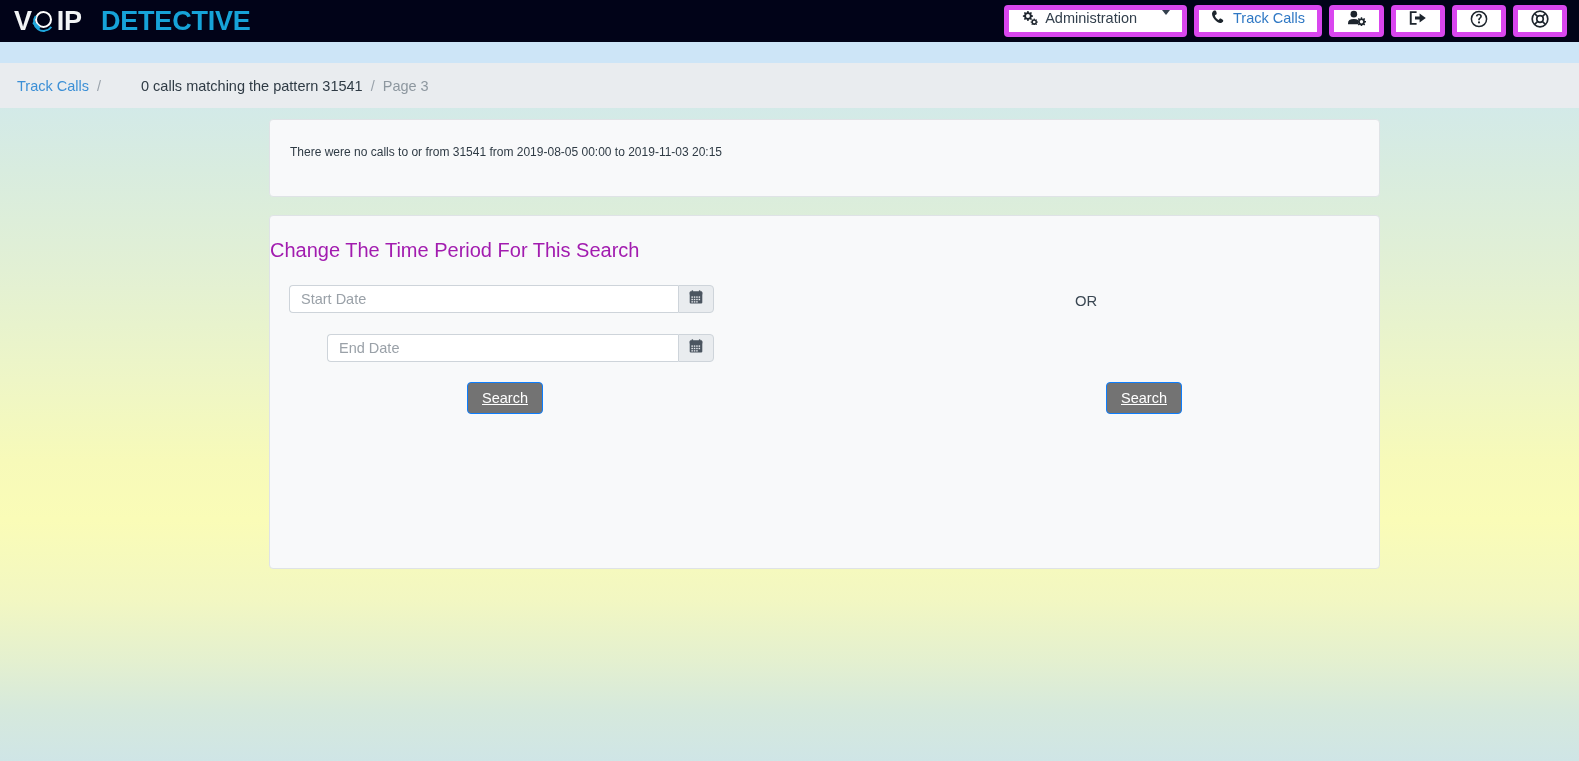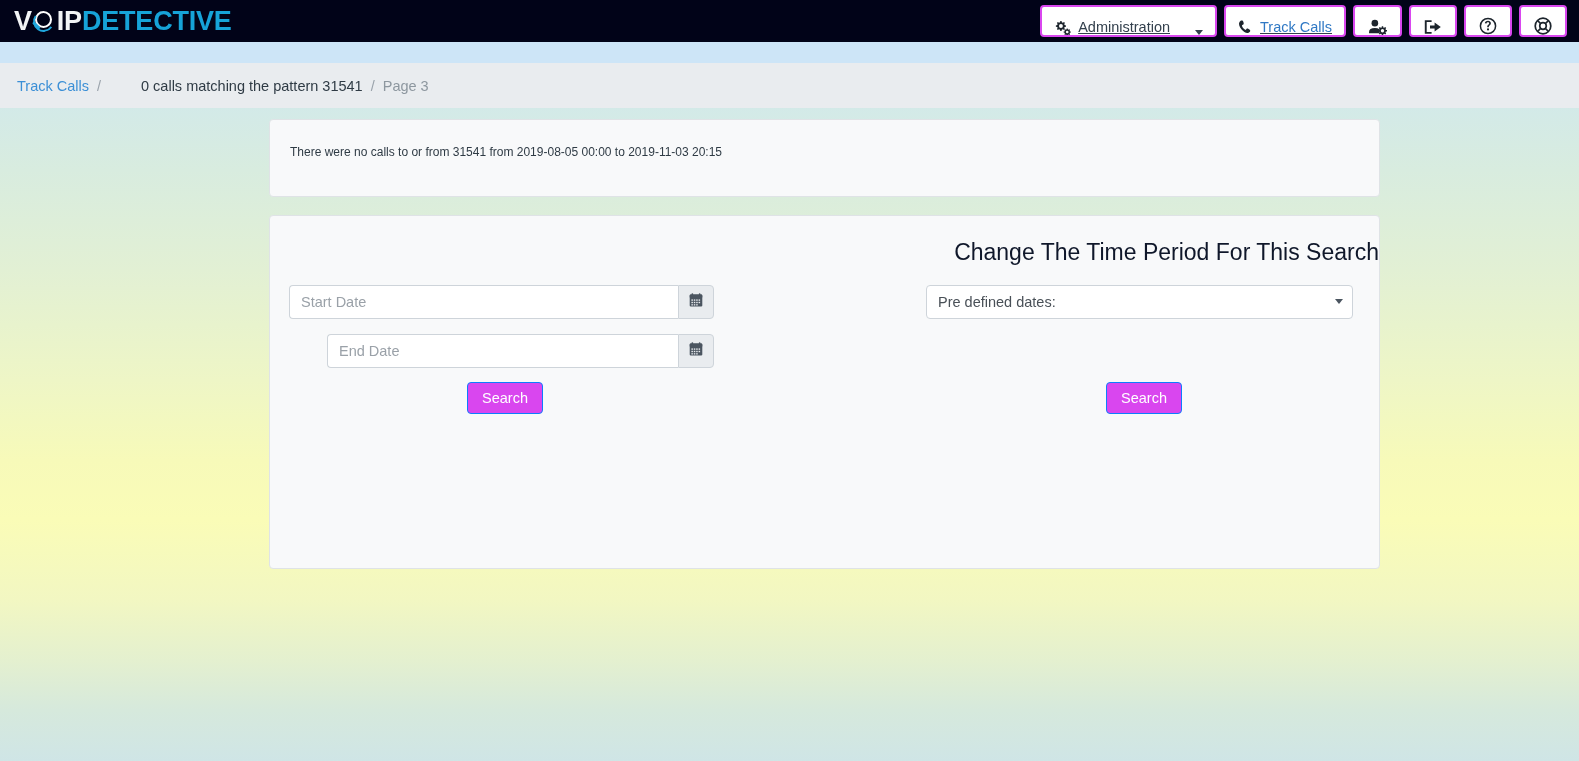--- a/index.html
+++ b/index.html
@@ -35,21 +35,21 @@
   .brand {
     margin-left: 14px;
     display: flex; align-items: baseline;
     font-size: 27px; font-weight: bold;
     letter-spacing: -0.2px;
     line-height: 1;
     user-select: none;
   }
   .brand-v { color: #f2f4f6; }
   .brand-ip { color: #f2f4f6; }
-  .brand-det { color: #16a3d8; margin-left: 0; }
+  .brand-det { color: #16a3d8; margin-left: 19px; }
   .brand-glass {
     position: relative;
     display: inline-block;
     width: 23px; height: 23px;
     margin: 0 1px;
     transform: translateY(3px);
   }
   .brand-glass .ring {
     position: absolute; left: 2px; top: 1px;
     width: 17px; height: 17px;
@@ -73,30 +73,29 @@
     border-radius: 1px;
   }
 
   .nav-right {
     margin-left: auto;
     display: flex; align-items: center; gap: 7px;
     margin-right: 12px;
   }
   .nav-btn {
     background: #ffffff;
-    border: 2px solid #d946ef;
+    border: 5px solid #d946ef;
     border-radius: 4px;
     height: 32px;
     padding: 0 12px;
-    display: flex; align-items: flex-end; gap: 7px;
+    display: flex; align-items: flex-start; gap: 7px;
     font-size: 14.5px;
     color: #33404d;
     cursor: pointer;
     white-space: nowrap;
-    text-decoration: underline;
   }
   .nav-btn.icon-only { padding: 0 13px; }
   .nav-btn .lbl-link { color: #2f78c4; }
   .nav-btn svg { display: block; }
   .caret {
     width: 0; height: 0;
     border-left: 4.5px solid transparent;
     border-right: 4.5px solid transparent;
     border-top: 5px solid #33404d;
     margin-left: 18px;
@@ -141,29 +140,29 @@
   .alert-text {
     position: absolute; left: 20px; top: 25px;
     font-size: 12px; color: #2f3b45;
   }
   #search-card {
     left: 269px; top: 107px;
     width: 1111px; height: 354px;
   }
   .card-title {
     position: absolute; left: 0; top: 23px;
-    width: 100%; text-align: right;
-    font-size: 23px; color: #0f172a;
+    width: 100%; text-align: left;
+    font-size: 20px; color: #a21caf;
   }
 
   
   .input-group {
     position: absolute;
     display: flex;
-    height: 34px;
+    height: 28px;
   }
   #grp-start { left: 19px; top: 69px; width: 425px; }
   #grp-end   { left: 19px; top: 118px; width: 425px; padding-left: 38px; }
   .date-input {
     flex: 1;
     border: 1px solid #ced4da;
     border-right: none;
     border-radius: 4px 0 0 4px;
     background: #ffffff;
     padding: 0 11px;
@@ -208,27 +207,28 @@
     width: 0; height: 0;
     border-left: 4px solid transparent;
     border-right: 4px solid transparent;
     border-top: 5px solid #4b5560;
     pointer-events: none;
   }
   .btn-search {
     position: absolute;
     height: 32px;
     padding: 0 14px;
-    background: #d946ef;
+    background: #737373;
     border: 1px solid #0d7efd;
     border-radius: 4px;
     color: #ffffff;
     font-size: 14.5px;
     font-family: "Liberation Sans", sans-serif;
     cursor: pointer;
+    text-decoration: underline;
   }
   #btn-search-left { left: 197px; top: 166px; }
   #btn-search-right { left: 836px; top: 166px; }
 </style>
 </head>
 <body>
 
 <div class="navbar">
   <div class="brand">
     <span class="brand-v">V</span>
@@ -377,24 +377,18 @@
               <rect x="4.8" y="11.2" width="1.5" height="1.3"></rect>
               <rect x="7.2" y="11.2" width="1.5" height="1.3"></rect>
             </g>
           </svg>
         </span>
       </div>
     </div>
 
     <div class="or-text">OR</div>
 
-    <div class="select-wrap">
-      <select class="pre-select">
-        <option>Pre defined dates:</option>
-      </select>
-      <span class="sel-caret"></span>
-    </div>
 
     <button class="btn-search" id="btn-search-left">Search</button>
     <button class="btn-search" id="btn-search-right">Search</button>
   </div>
 
 </div>
 
 </body></html>

